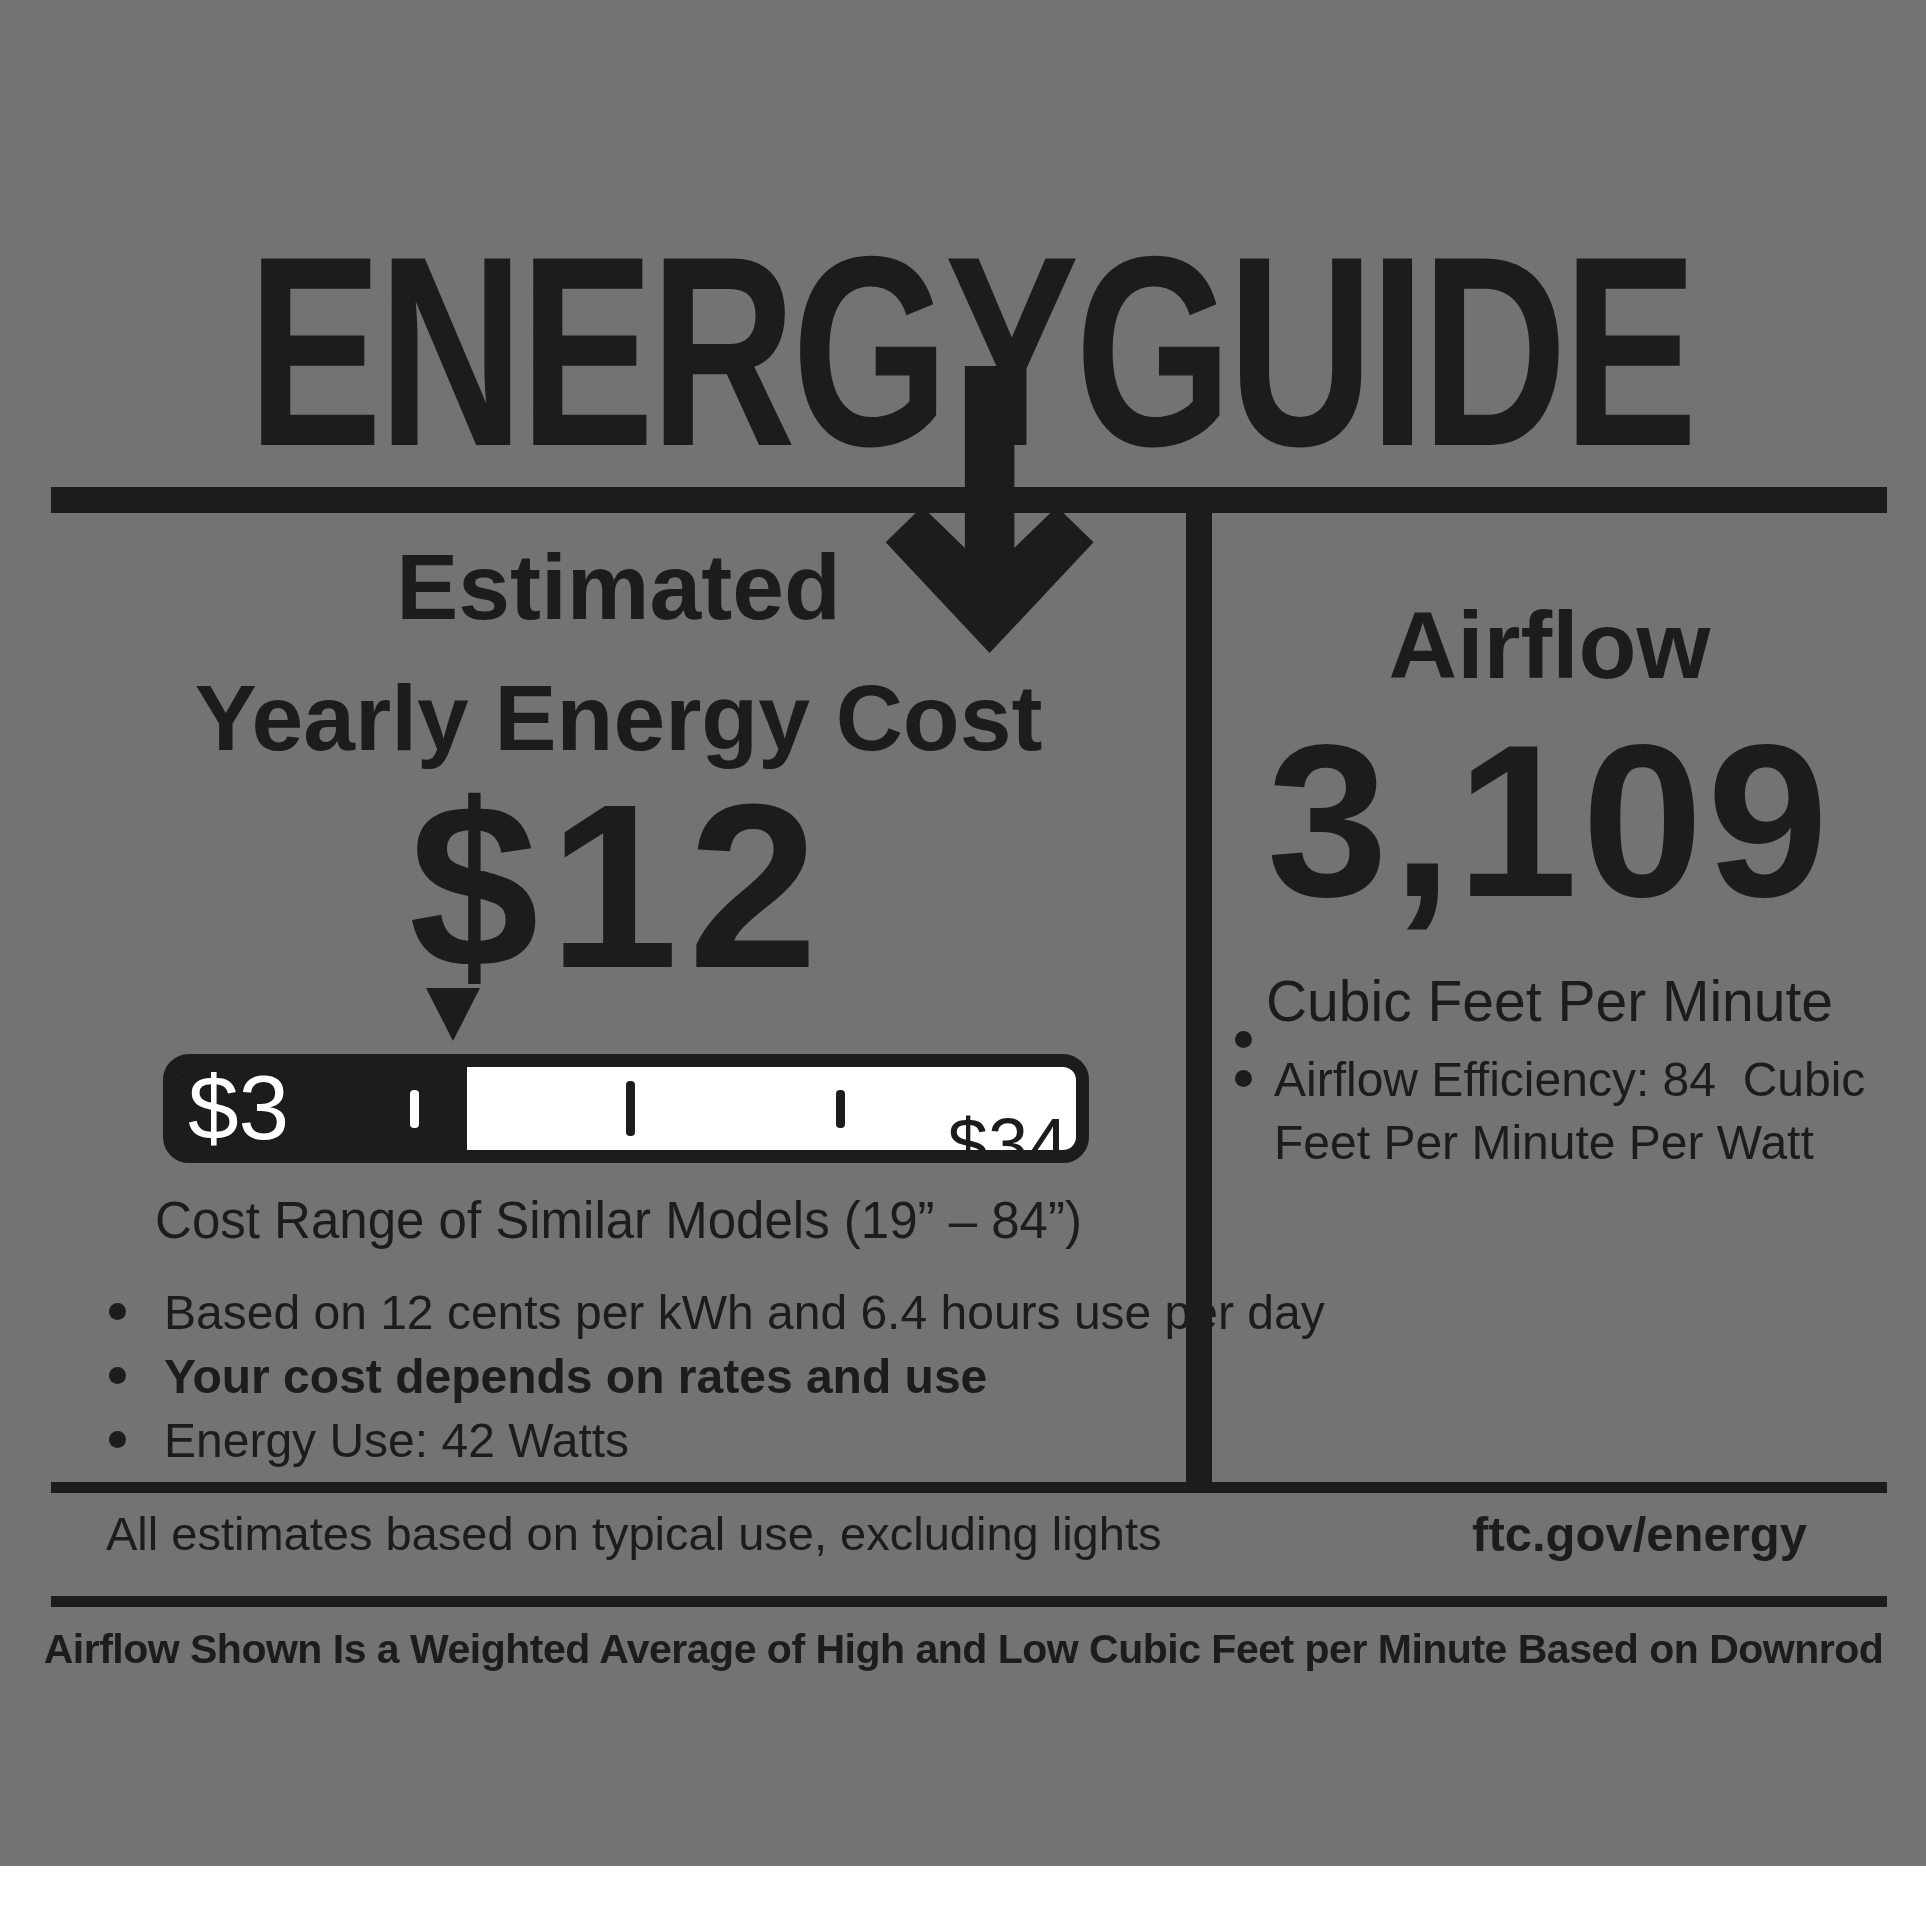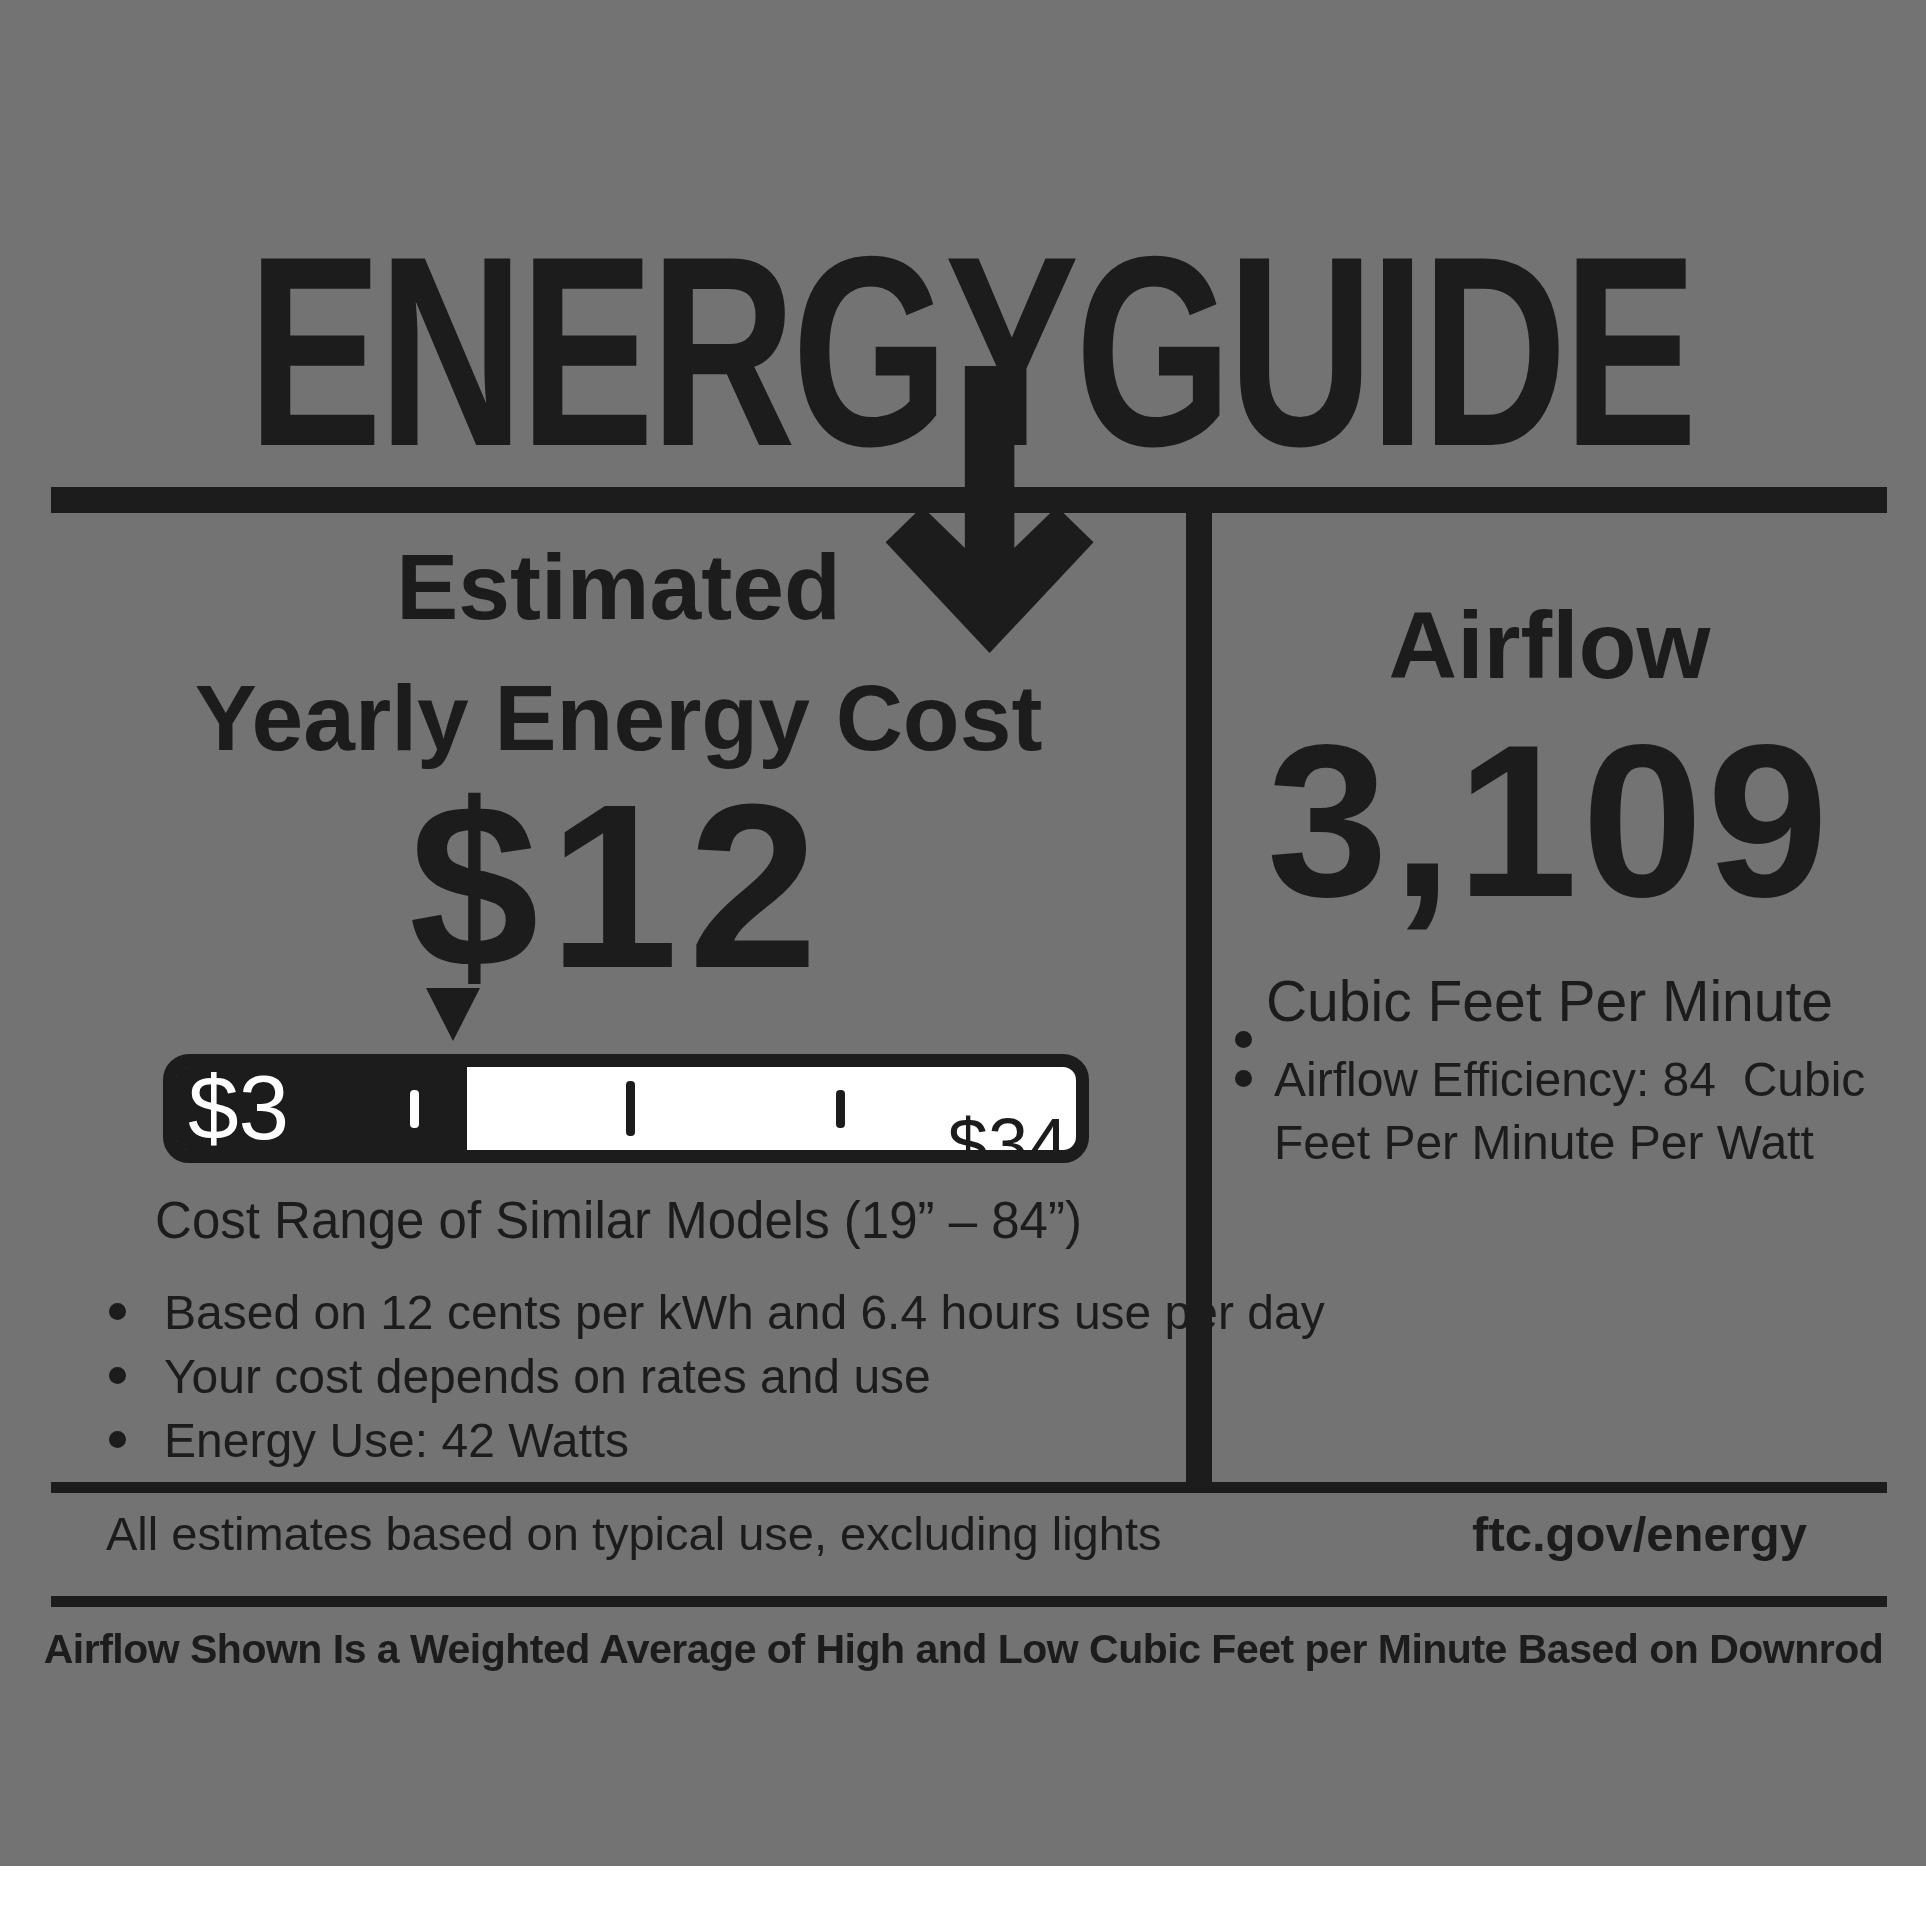--- a/index.html
+++ b/index.html
@@ -46,21 +46,21 @@
   .tick-1{left:calc(26.5% - 4px);top:23px;height:38px;background:#ffffff;}
   .tick-2{left:calc(50.4% - 4px);top:14px;height:55px;background:#1c1c1c;}
   .tick-3{left:calc(73.8% - 4px);top:23px;height:38px;background:#1c1c1c;}
   .caption{top:1195px;font-size:51px;line-height:1;}
   
   .bullets-left{left:109px;top:1281px;}
   .bullets-left .row{display:flex;gap:38px;line-height:64px;font-size:48px;}
   .bullets-right{left:1235px;top:1009px;}
   .bullets-right .row{display:flex;gap:22px;line-height:63px;font-size:48px;}
   .dot{flex:0 0 auto;width:17px;height:17px;border-radius:50%;background:#1c1c1c;margin-top:22px;}
-  .b-bold{font-weight:400;}
+  .b-bold{font-weight:700;}
   .pre{white-space:pre;}
   
   .rcol{left:1212px;width:675px;text-align:center;}
   .h-air{top:598px;font-size:95px;font-weight:700;line-height:1;}
   .airflow-val{top:712px;font-size:218px;font-weight:700;line-height:1;letter-spacing:4px;}
   .airflow-unit{top:973px;font-size:57px;line-height:1;}
   
   .note{left:106px;top:1510px;font-size:47px;line-height:1;}
   .ftc{right:120px;top:1510px;font-size:49px;font-weight:700;line-height:1;}
   .footer{left:0;top:1629px;width:1927px;text-align:center;

